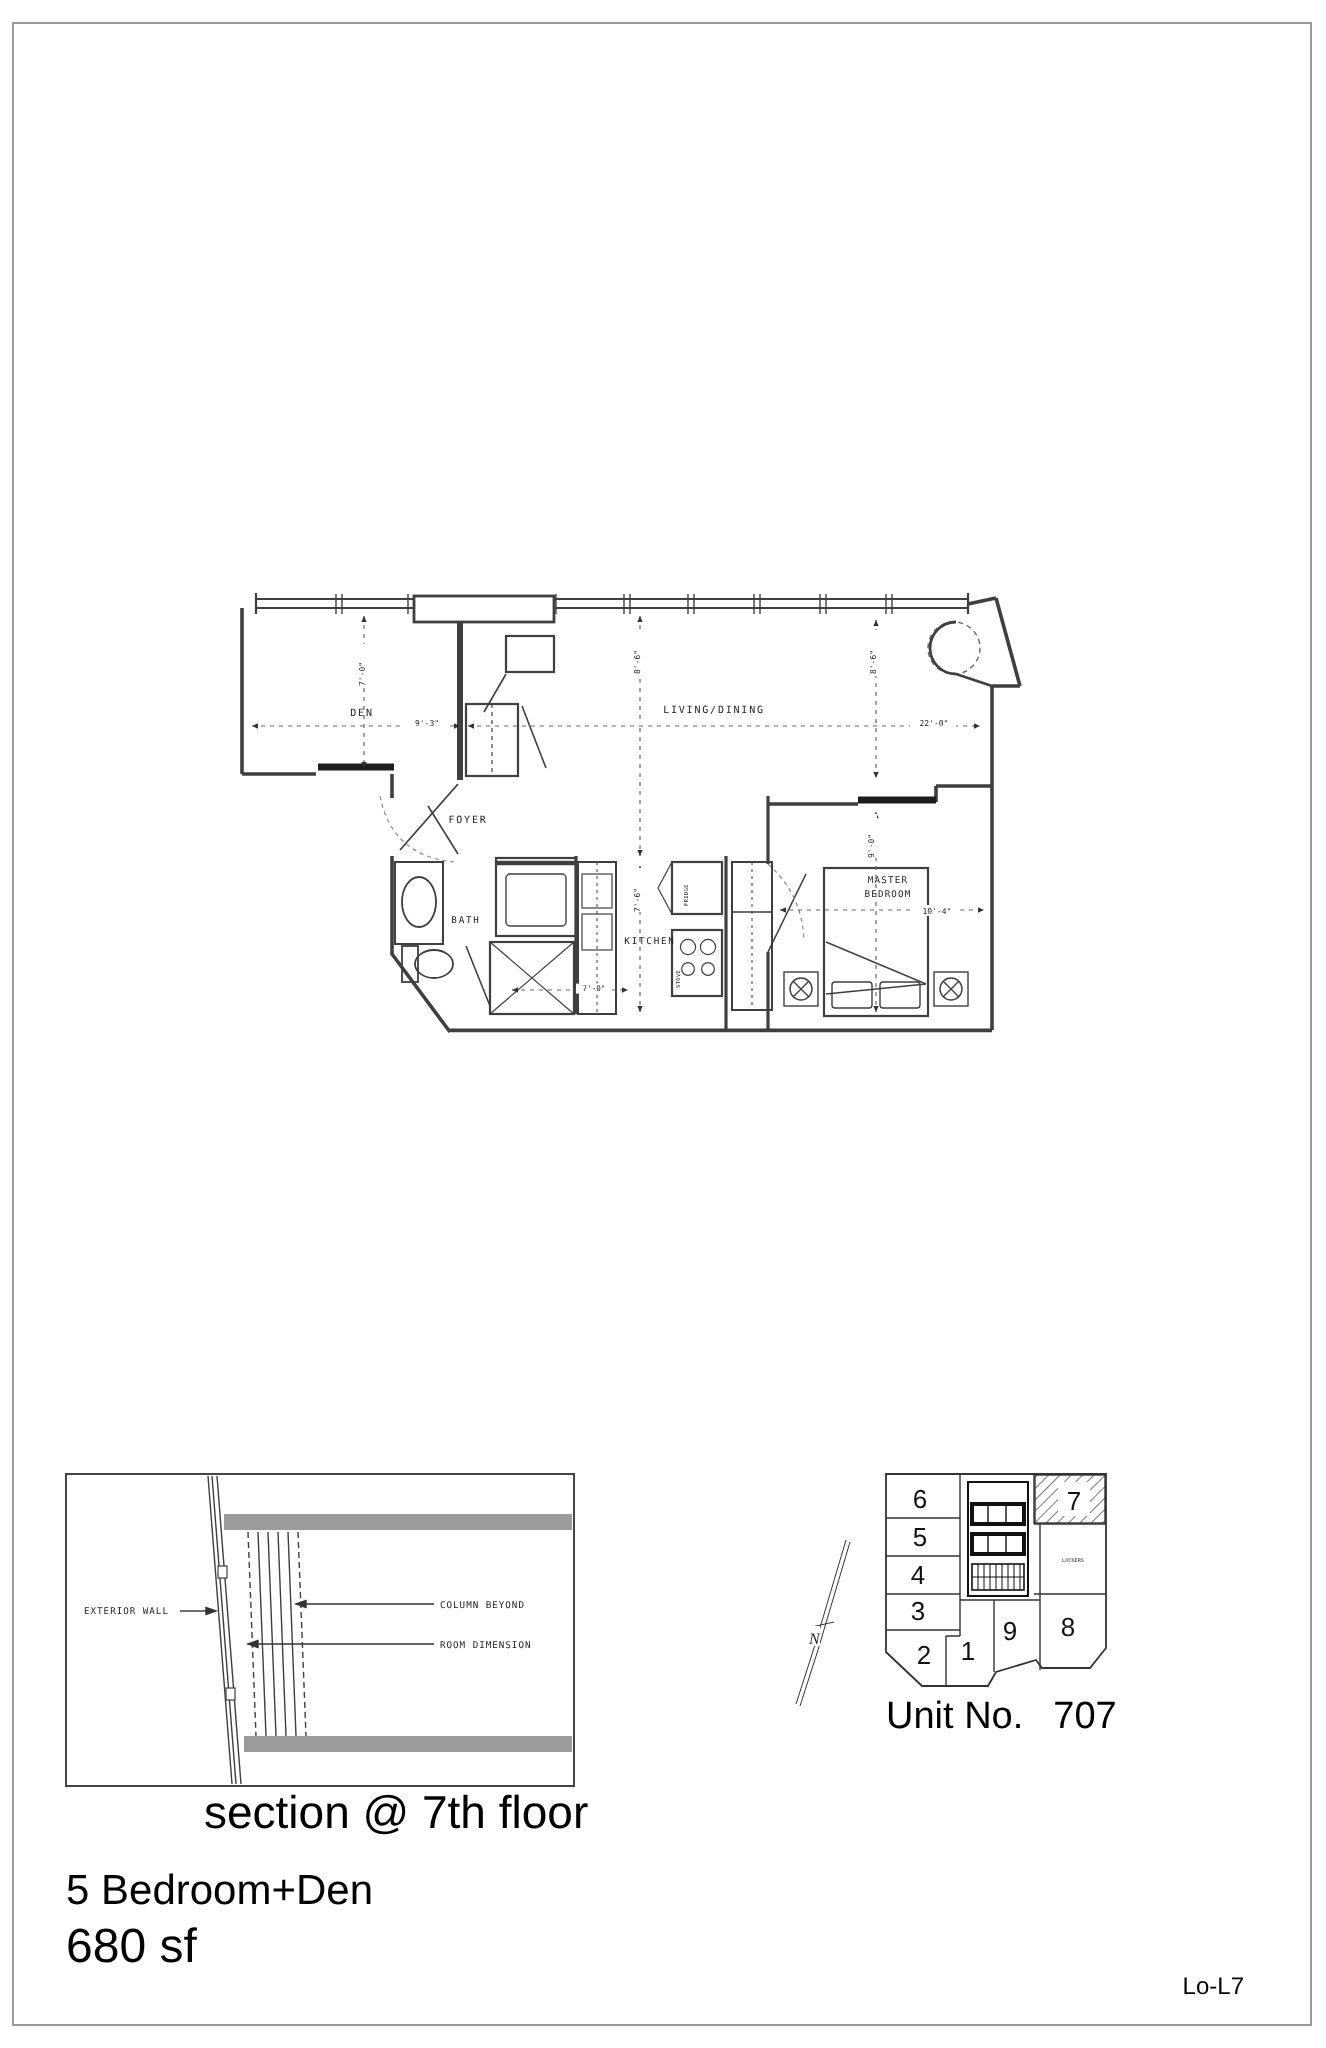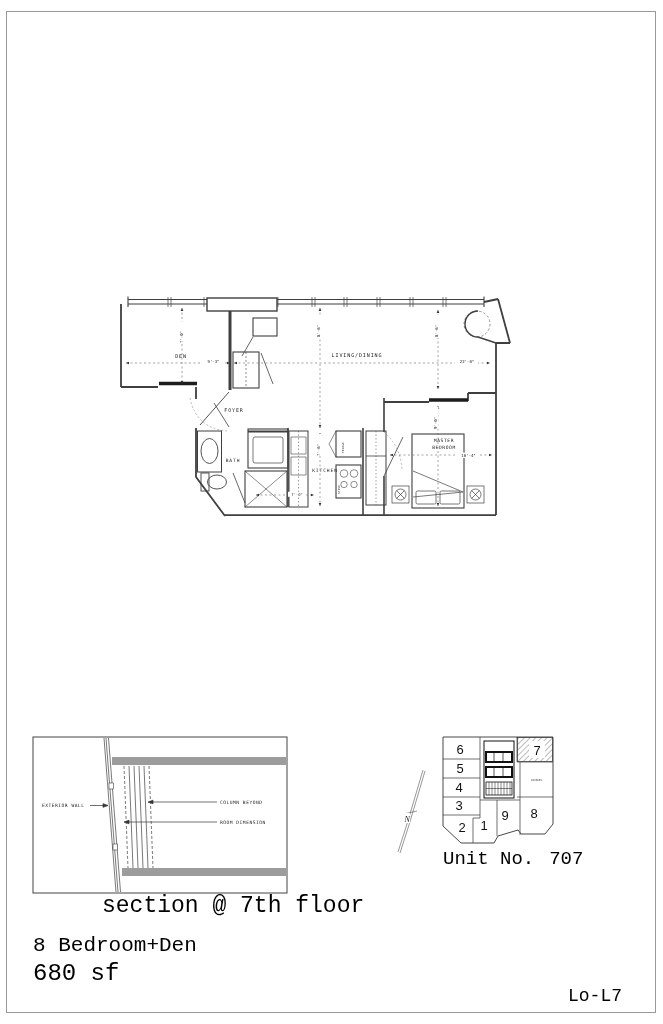--- a/index.html
+++ b/index.html
@@ -3,26 +3,26 @@
 <meta charset="utf-8">
 <style>
   html,body{margin:0;padding:0;background:#fff;}
   body{width:663px;height:1024px;position:relative;font-family:"Liberation Sans",sans-serif;color:#111;overflow:hidden;}
   .page-border{position:absolute;left:6px;top:11px;width:648px;height:1000px;border:1.5px solid #9a9a9a;}
   svg{position:absolute;overflow:visible;}
   #floorplan{left:105px;top:283px;width:415px;height:250px;}
   #section{left:30px;top:735px;width:260px;height:162px;}
   #keyplan{left:390px;top:725px;width:180px;height:125px;}
   .cad-text{font-family:"DejaVu Sans Mono",monospace;fill:#222;}
-  .caption{position:absolute;font-family:Liberation Mono, monospace;color:#000;}
+  .caption{position:absolute;font-family:Liberation Sans, sans-serif;color:#000;}
   #section-caption{left:102px;top:893px;font-size:23px;}
   #unitno-caption{left:443px;top:848px;font-size:19px;display:flex;gap:15px;}
   #unit-type{left:33px;top:934px;font-size:21px;}
   #unit-area{left:33px;top:960px;font-size:24px;}
-  #sheet-code{right:41px;top:986px;font-size:18px;}
+  #sheet-code{right:41px;top:986px;font-size:12px;}
 </style>
 </head>
 <body>
 
 <div class="page-border"></div>
 
 <svg id="floorplan" viewBox="105 283 415 250">
   <defs>
     <marker id="arr" viewBox="0 0 10 10" refX="9" refY="5" markerWidth="6" markerHeight="6" orient="auto-start-reverse">
       <path d="M0,1 L9,5 L0,9 z" fill="#333"></path>
@@ -244,15 +244,15 @@
     <text x="534" y="818">8</text>
     <text x="537" y="755">7</text>
   </g>
   <text x="536.5" y="781" font-family="DejaVu Sans Mono,monospace" font-size="2.6" fill="#333" text-anchor="middle">LOCKERS</text>
 </svg>
 <div class="caption" id="unitno-caption">
   <span>Unit No.</span>
   <span>707</span>
 </div>
 
-<div class="caption" id="unit-type">8 Bedroom+Den</div>
+<div class="caption" id="unit-type">5 Bedroom+Den</div>
 <div class="caption" id="unit-area">680 sf</div>
 <div class="caption" id="sheet-code" style="position:absolute;">Lo-L7</div>
 
 </body></html>

